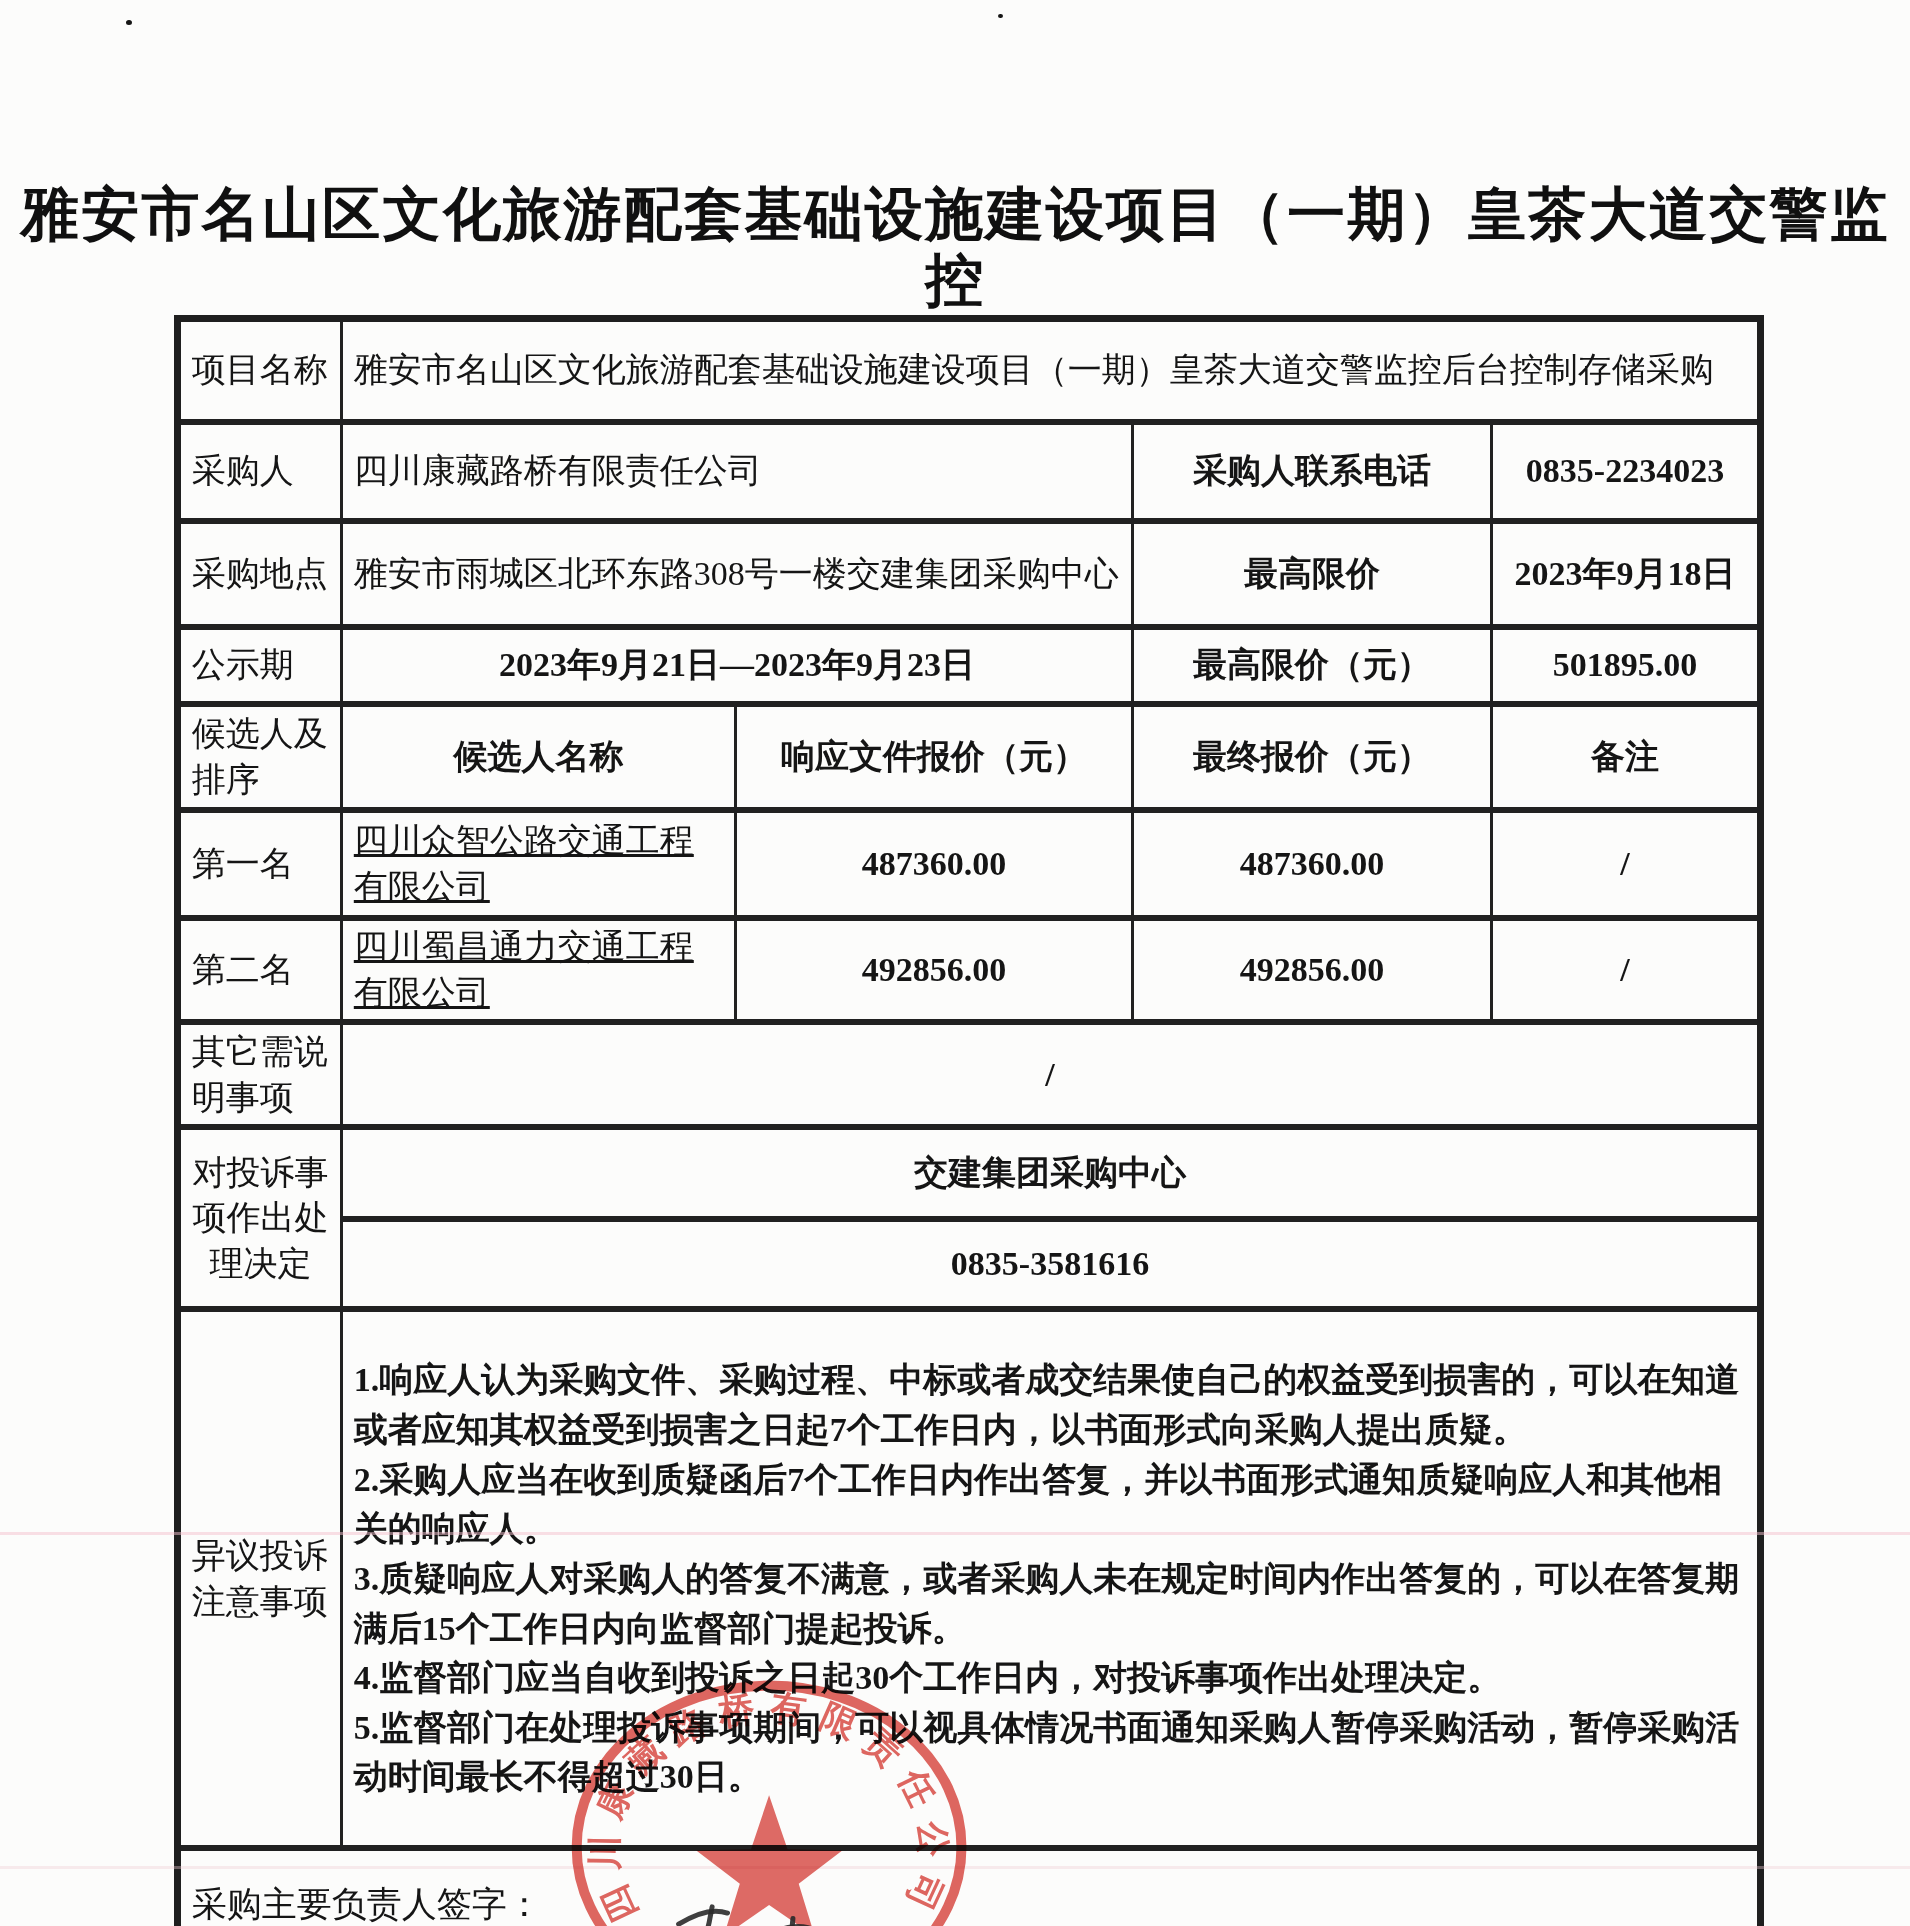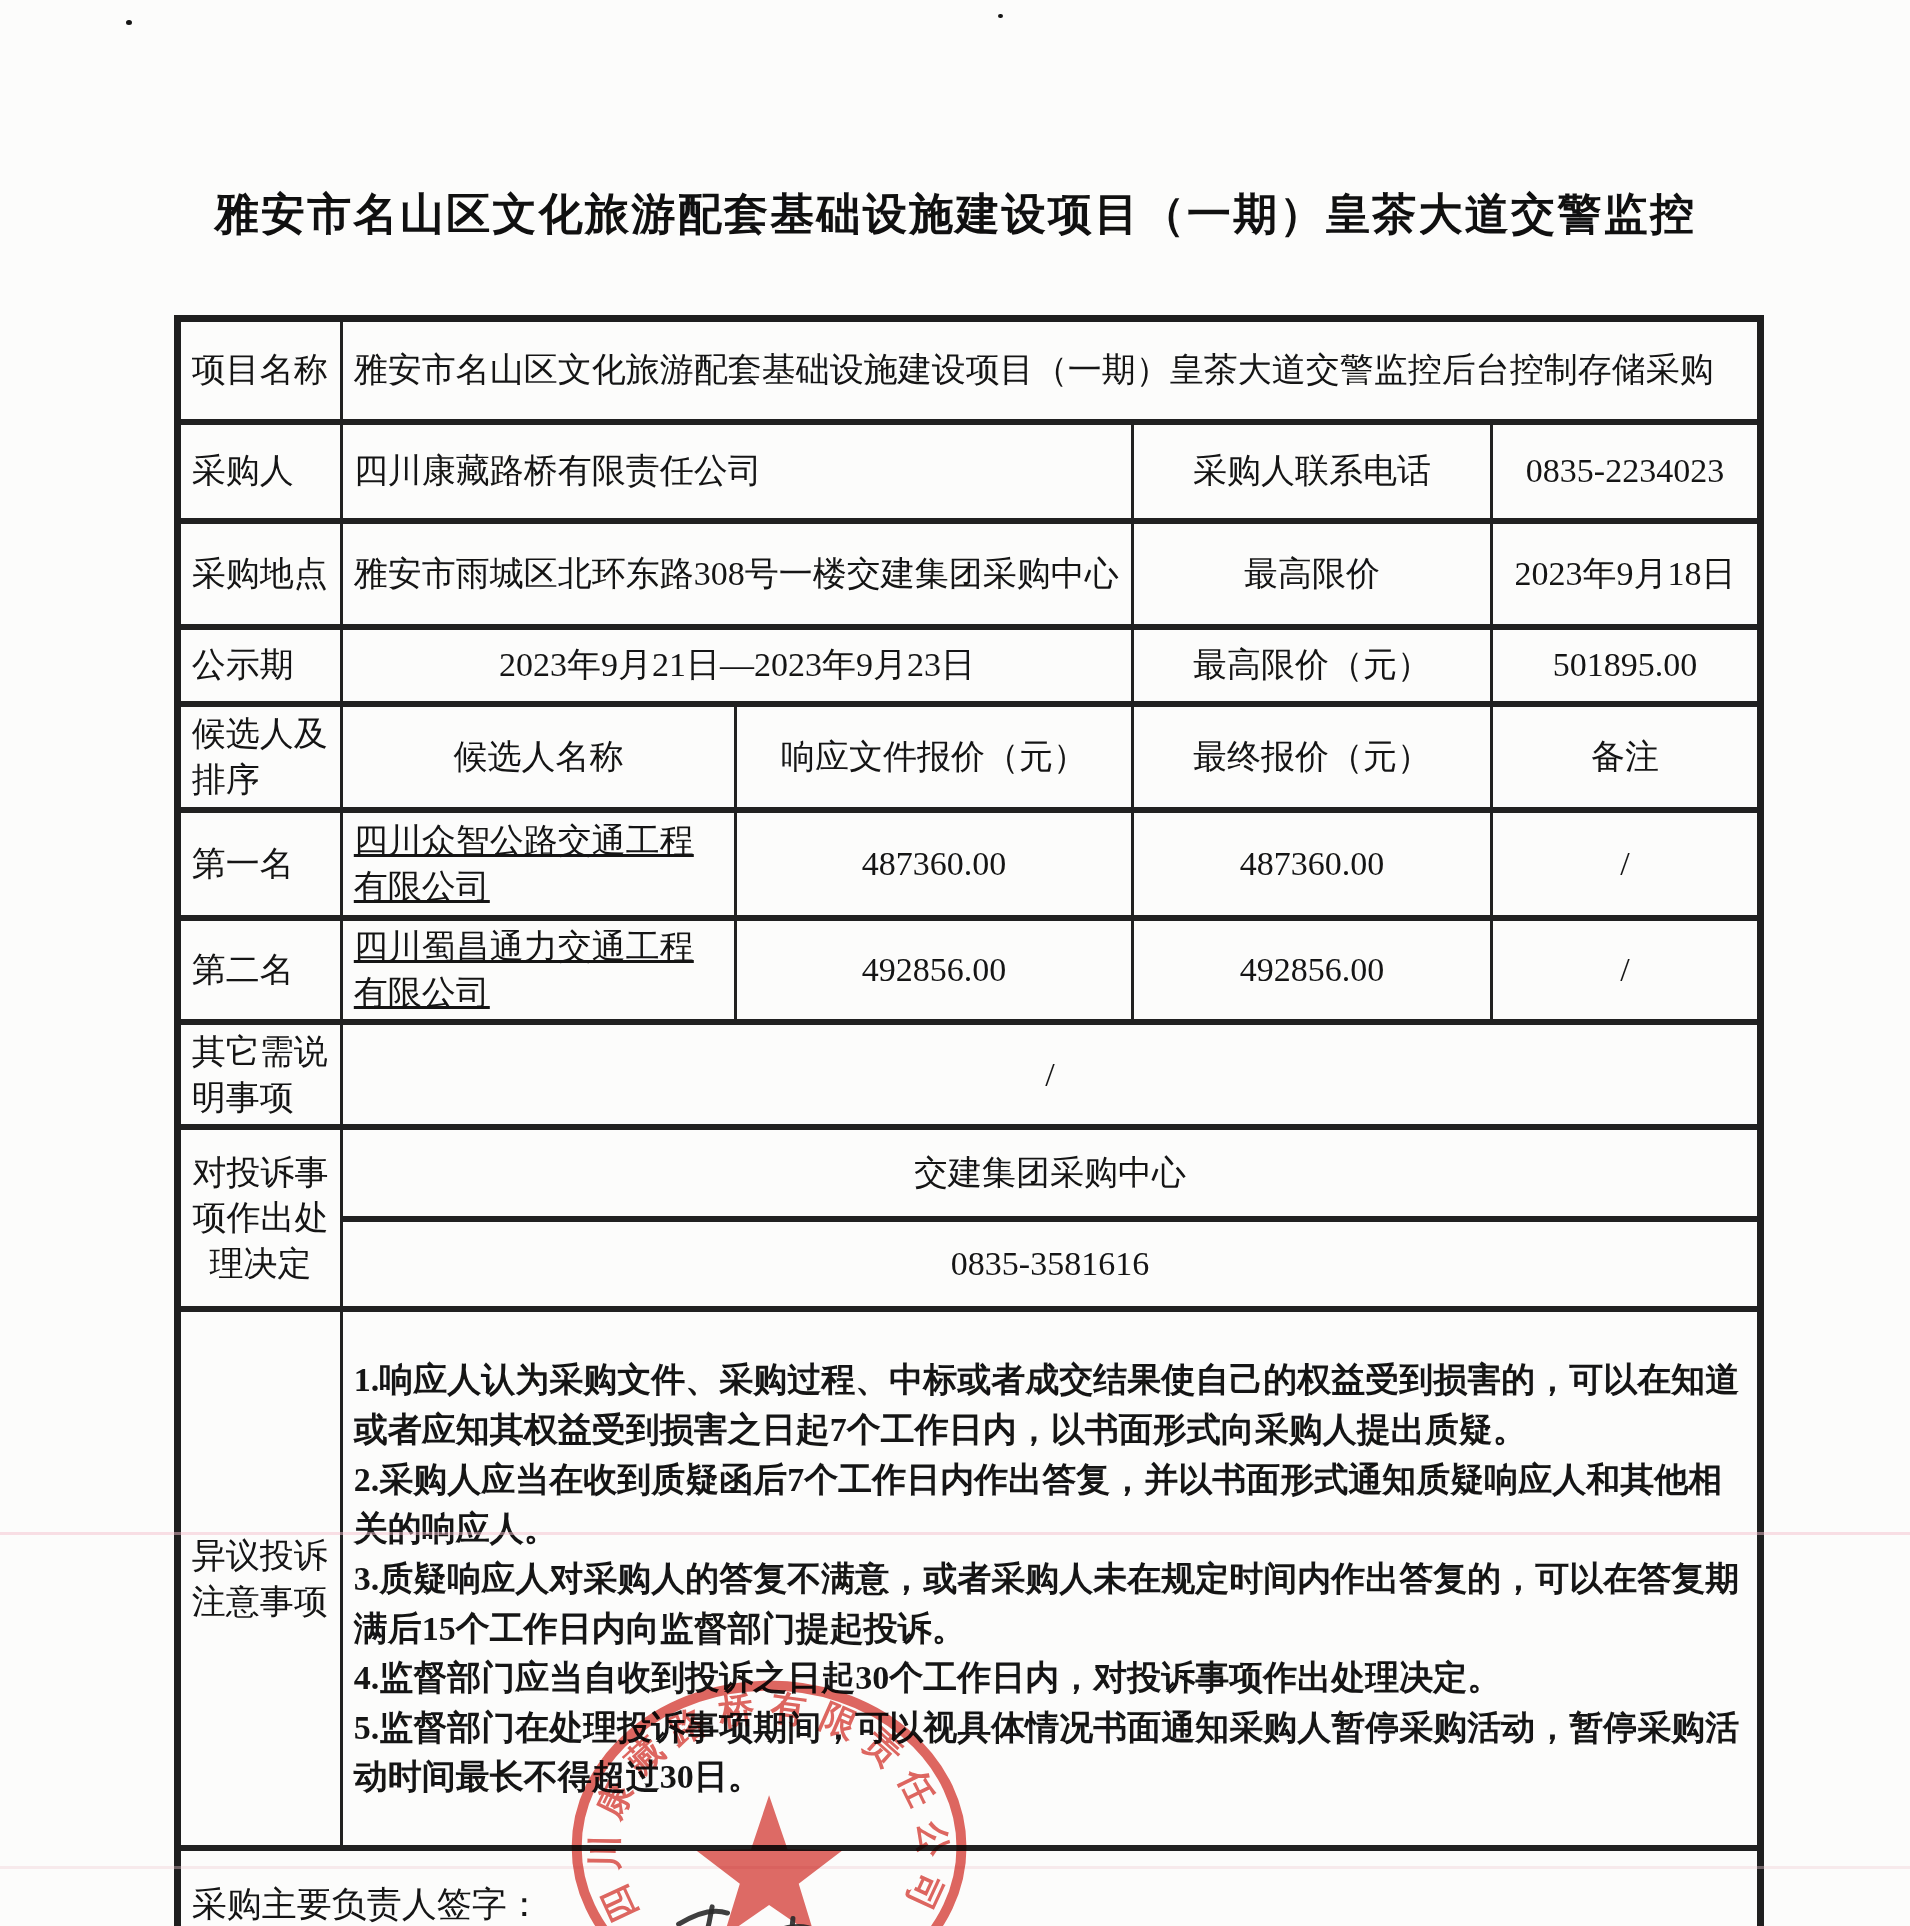--- a/index.html
+++ b/index.html
@@ -3,36 +3,36 @@
 <meta charset="utf-8">
 <style>
   html,body{margin:0;padding:0;background:#ffffff;}
   .page{
     position:relative;width:1911px;height:2702px;background:#fcfcfb;overflow:hidden;
     font-family:"Liberation Serif","DejaVu Serif",serif;color:#1a1a1a;
   }
   
   .title{
     position:absolute;top:174px;left:0;width:100%;text-align:center;
-    font-size:44px;font-weight:bold;letter-spacing:2.3px;line-height:66px;color:#101010;margin-top:8px;
+    font-size:58px;font-weight:bold;letter-spacing:2.3px;line-height:66px;color:#101010;margin-top:8px;
   }
   .title span{display:block;}
   
   table.doc{
     position:absolute;left:174px;top:315px;width:1584px;
     border-collapse:collapse;table-layout:fixed;
     font-size:34px;color:#151515;border:7.7px solid #1f1f1f;
   }
   table.doc td{
     border:3.1px solid #212121;border-top-width:6.5px;border-bottom-width:6.5px;
     padding:3.9px 10.8px;vertical-align:middle;line-height:1.34;
     overflow:hidden;word-break:break-all;
   }
   .lab{text-align:left;padding-left:10px;}
-  .cen{text-align:center;padding-left:3.9px;padding-right:3.9px;}
+  .cen{text-align:center;padding-left:3.9px;padding-right:3.9px;font-weight:bold;}
   .left{text-align:left;}
   .wrapvalue{padding-right:92px;}
   .name-cell{padding-left:10px;padding-right:27px;text-decoration:underline;}
   .obj-cell{padding:23px 11.6px 23px 12.3px;font-weight:bold;}
   .obj-cell p{margin:0;line-height:1.46;text-align:left;}
   .supv-lab{text-align:center;padding-left:4.6px;padding-right:4.6px;}
   .sign-cell{padding-left:15.4px;font-size:35px;}
   tr.r1{height:103px} tr.r2{height:99px} tr.r3{height:106px} tr.r4{height:77px}
   tr.r5{height:106px} tr.r6{height:108px} tr.r7{height:96px} tr.r8{height:91px}
   tr.r9a{height:92px} tr.r9b{height:90px} tr.r10{height:539px} tr.r11{height:115px}

